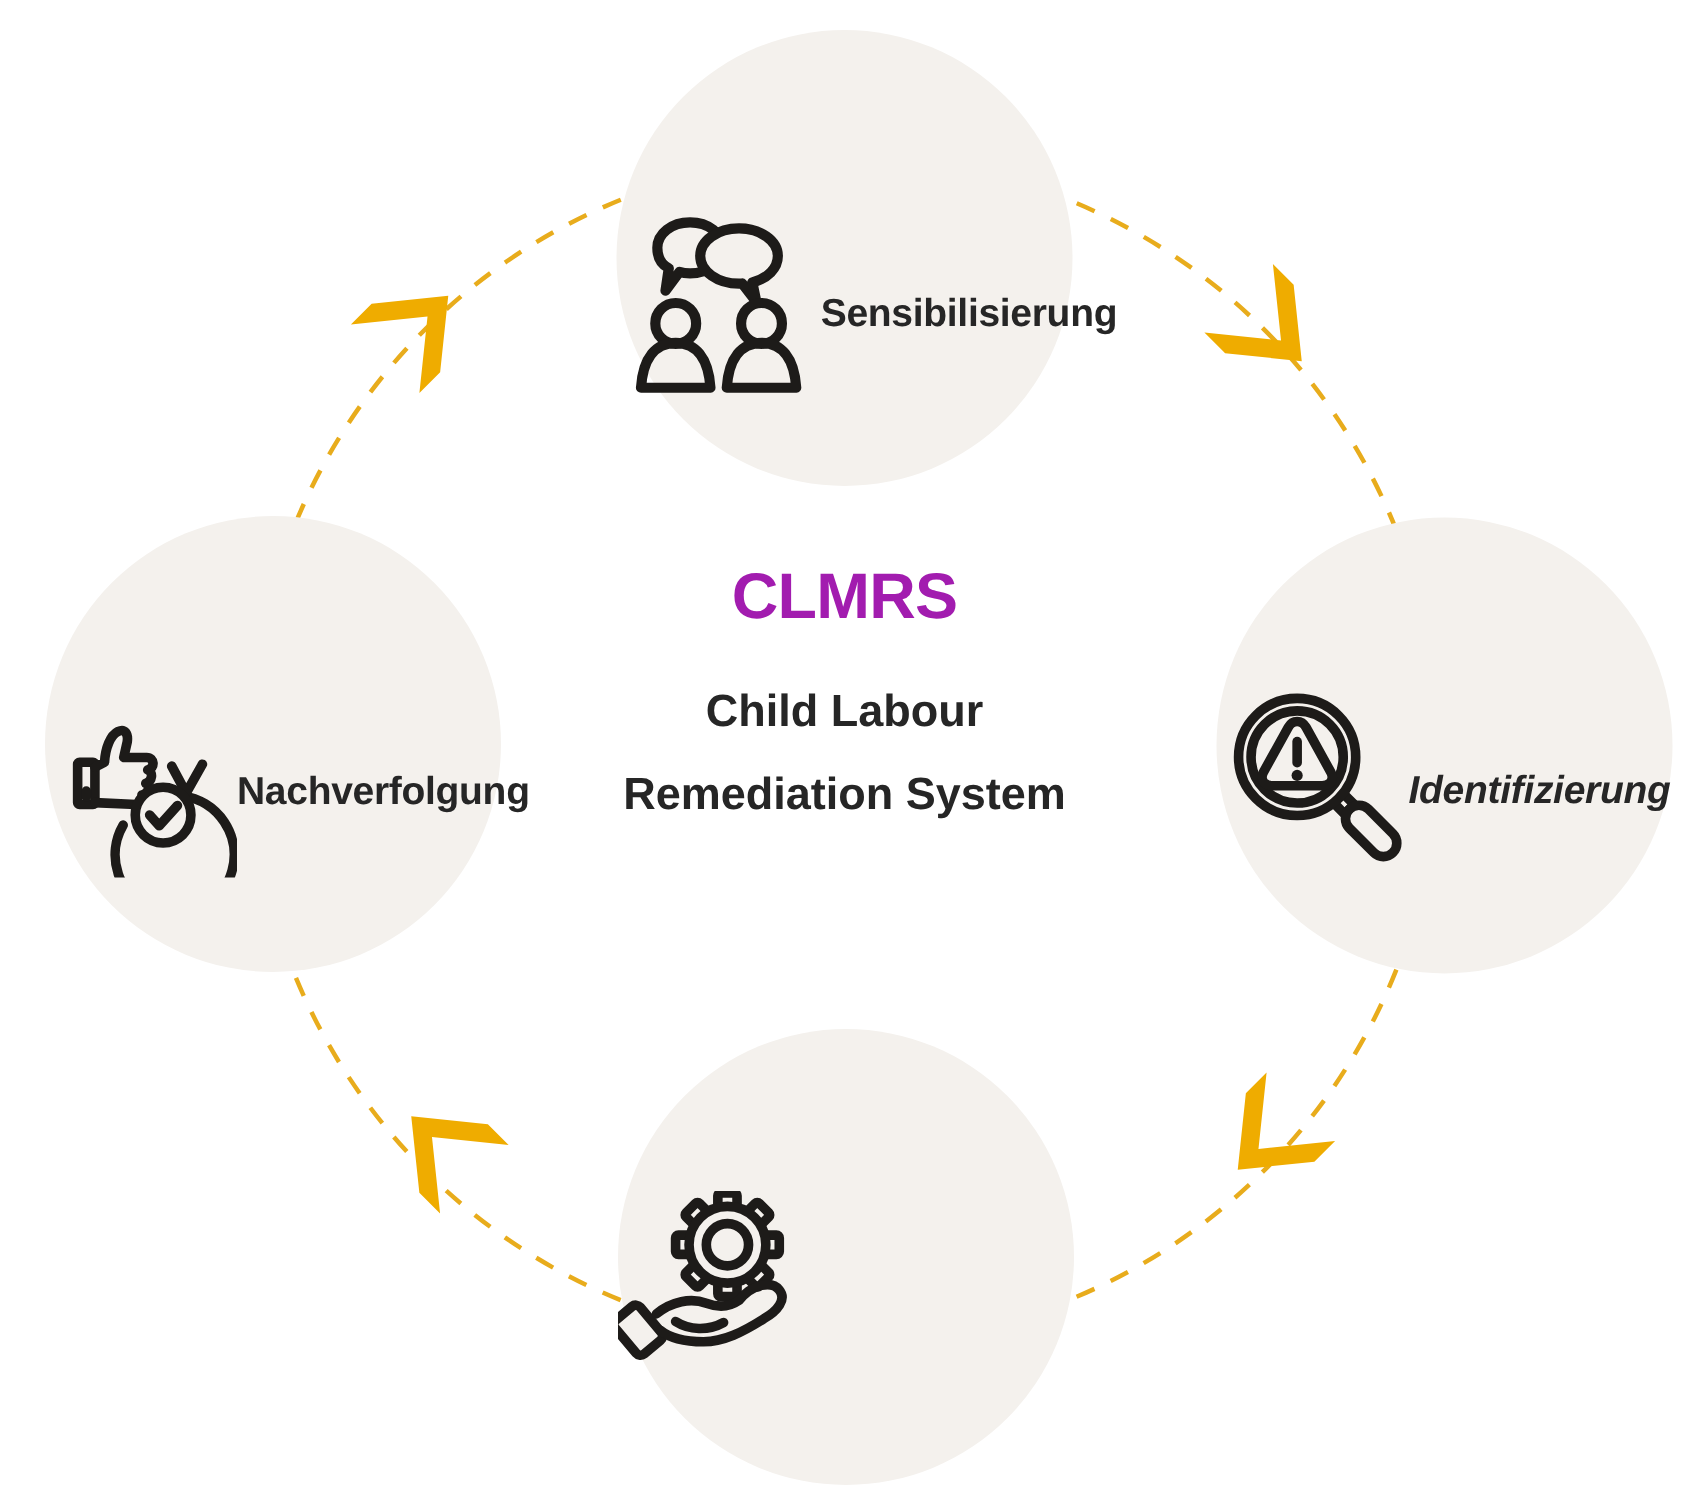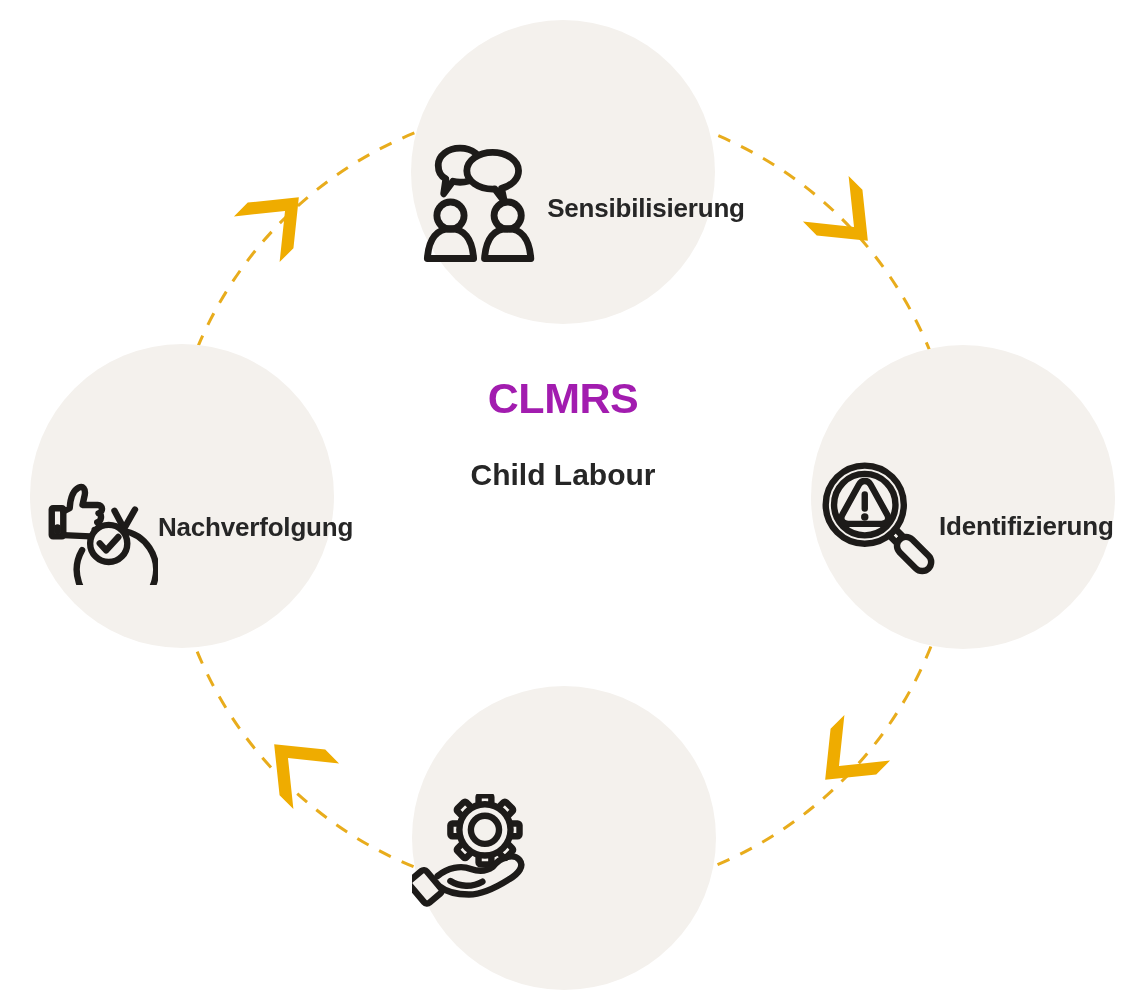--- a/index.html
+++ b/index.html
@@ -7,21 +7,21 @@
     position:relative;width:1128px;height:1008px;background:#ffffff;overflow:hidden;
     font-family:"Liberation Sans", sans-serif;color:#262626;
   }
   .cycle-svg{position:absolute;left:0;top:0;width:1128px;height:1008px;}
   .node{
     position:absolute;width:304px;height:304px;border-radius:50%;
     background:#F4F1ED;display:flex;flex-direction:row;align-items:center;
     text-align:center;box-sizing:border-box;
   }
   .node-top{left:411px;top:20px;padding-top:60px;}
-  .node-right{left:811px;top:345px;padding-top:46px;}
+  .node-right{left:811px;top:345px;padding-top:46px;font-style:italic;}
   .node-bottom{left:412px;top:686px;padding-top:40px;}
   .node-left{left:30px;top:344px;padding-top:50px;}
   .node-icon{height:128px;flex:0 0 auto;}
   .node-label{
     font-size:26px;font-weight:700;color:#262626;line-height:1.25;
     margin-top:12px;max-width:238px;letter-spacing:-0.2px;
   }
   .center-text{position:absolute;left:353px;top:374px;width:420px;text-align:center;}
   .center-title{font-size:43px;font-weight:700;color:#a21caf;letter-spacing:-0.5px;}
   .center-subtitle{margin-top:24px;font-size:30px;font-weight:700;color:#262626;}
@@ -117,16 +117,17 @@
       <circle class="ink-bg" cx="61.5" cy="67.5" r="14.5"></circle>
       <path class="ink" d="M54.5,67.5 L59.5,73 L69,62.5"></path>
     </svg>
     <div class="node-label">Nachverfolgung</div>
   </div>
 
   <div class="center-text">
     <div class="center-title">CLMRS</div>
     <div class="center-subtitle">
       <span class="line">Child Labour</span>
+      <span class="line">Remediation System</span>
     </div>
   </div>
 
 </div>
 
 </body></html>

